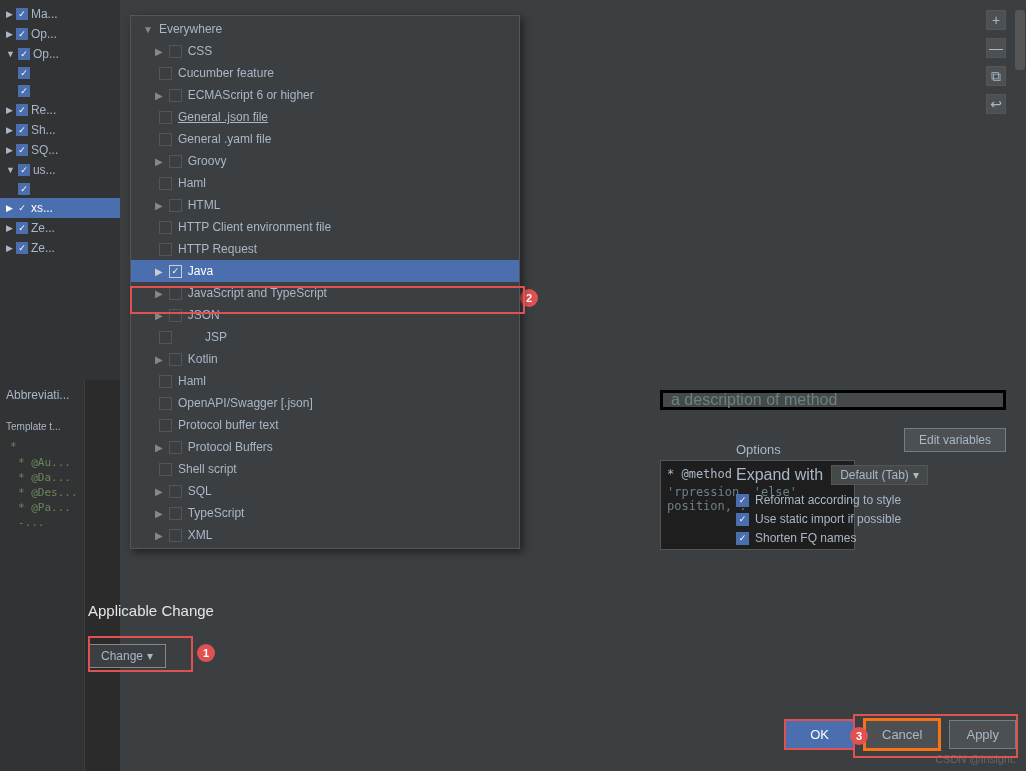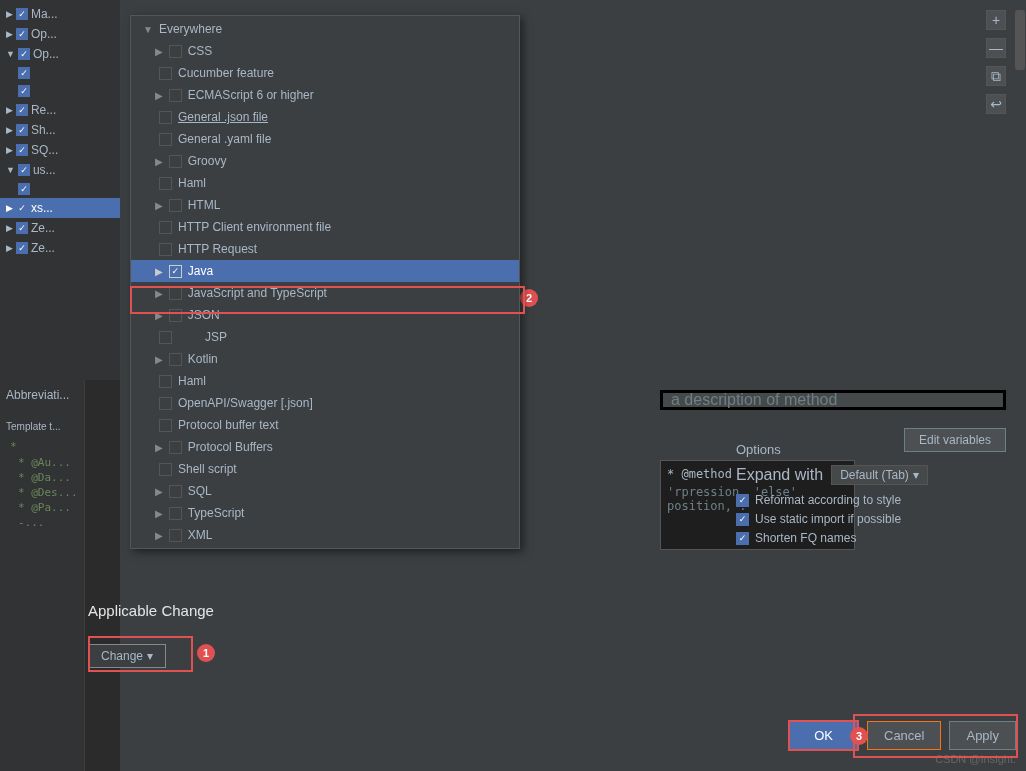--- a/index.html
+++ b/index.html
@@ -152,21 +152,21 @@
       background: #4b6eaf;
       border: 2px solid #e05252;
       color: #fff;
       padding: 6px 24px;
       font-size: 13px;
       cursor: pointer;
     }
 
     .btn-cancel {
       background: #4c5052;
-      border: 1px solid #f97316;
+      border: 3px solid #f97316;
       color: #a9b7c6;
       padding: 6px 16px;
       font-size: 13px;
       cursor: pointer;
     }
 
     .btn-apply {
       background: #4c5052;
       border: 1px solid #6d8087;
       color: #a9b7c6;

